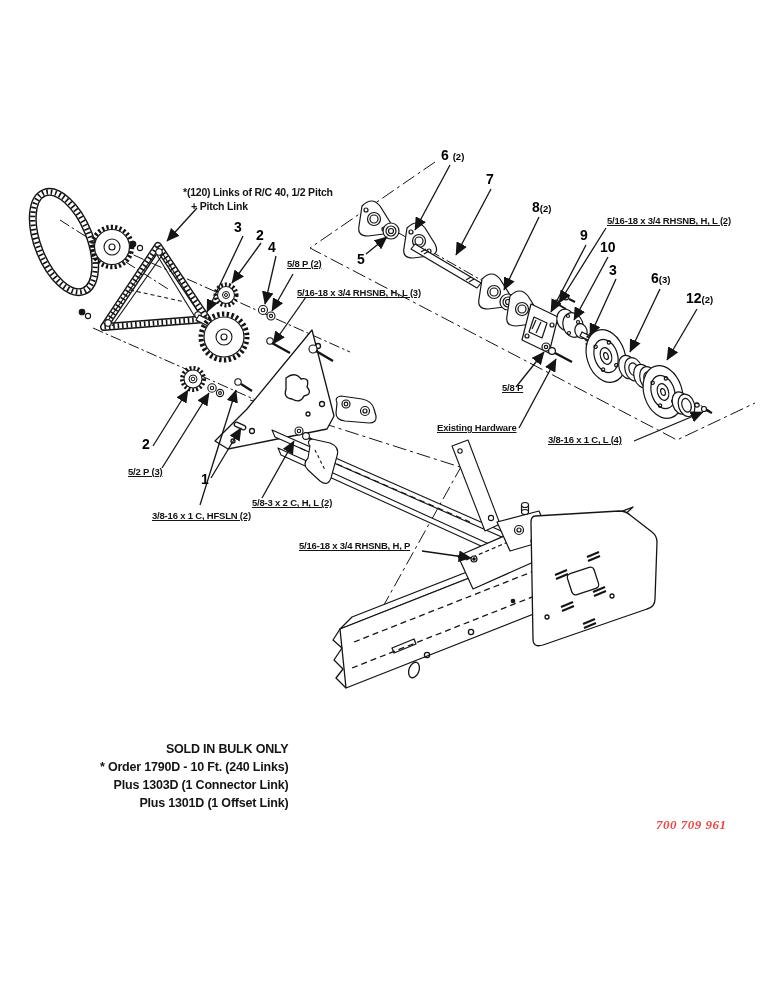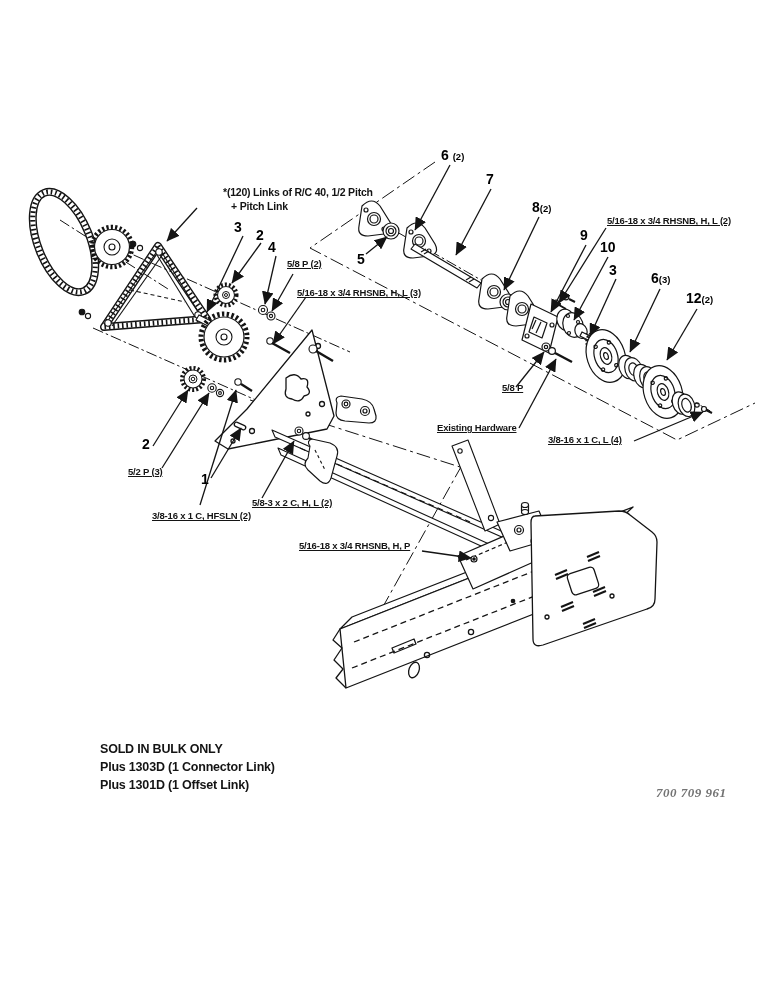--- a/index.html
+++ b/index.html
@@ -4,25 +4,25 @@
 <style>
   html,body{margin:0;padding:0;background:#e8e8e8;}
   .canvas{position:relative;width:772px;height:1000px;background:#ffffff;overflow:hidden;
           font-family:"Liberation Sans",sans-serif;color:#141414;}
   svg{position:absolute;left:0;top:0;}
   .lbl{position:absolute;font:bold 9.5px/1.25 "Liberation Sans",sans-serif;
        letter-spacing:-0.2px;color:#141414;white-space:nowrap;text-decoration:underline;}
   .num{position:absolute;font:bold 14px/1 "Liberation Sans",sans-serif;color:#000000;white-space:nowrap;}
   .num .qty{font-size:9.5px;font-weight:bold;}
   .note{position:absolute;font:bold 10.5px/1.35 "Liberation Sans",sans-serif;
-        letter-spacing:-0.2px;color:#141414;white-space:nowrap;margin-left:40px;}
+        letter-spacing:-0.2px;color:#141414;white-space:nowrap;}
   .footer{position:absolute;left:100px;top:740px;font:bold 12.5px/1.45 "Liberation Sans",sans-serif;
-          letter-spacing:-0.2px;color:#141414;}
-  .dwgnum{position:absolute;left:656px;top:786px;font:italic bold 13px/1 "Liberation Serif",serif;
-          color:#737373;letter-spacing:0.5px;}
+          letter-spacing:-0.2px;color:#141414;text-align:right;}
+  .dwgnum{position:absolute;left:656px;top:818px;font:italic bold 13px/1 "Liberation Serif",serif;
+          color:#ef4444;letter-spacing:0.5px;}
   
   .chA{stroke:#141414;stroke-width:8;fill:none;stroke-linejoin:round;}
   .chB{stroke:#ffffff;stroke-width:5.2;fill:none;stroke-linejoin:round;}
   .chC{stroke:#141414;stroke-width:5.2;fill:none;stroke-linejoin:round;stroke-dasharray:1.6 2.8;}
 </style>
 </head>
 <body>
 
 <div class="canvas">
 
@@ -366,19 +366,20 @@
 <div class="lbl" style="left:502px;top:382px">5/8 P</div>
 <div class="lbl" style="left:437px;top:422px">Existing Hardware</div>
 <div class="lbl" style="left:548px;top:434px">3/8-16 x 1 C, L (4)</div>
 <div class="lbl" style="left:128px;top:466px">5/2 P (3)</div>
 <div class="lbl" style="left:152px;top:510px">3/8-16 x 1 C, HFSLN (2)</div>
 <div class="lbl" style="left:252px;top:497px">5/8-3 x 2 C, H, L (2)</div>
 <div class="lbl" style="left:299px;top:540px">5/16-18 x 3/4 RHSNB, H, P</div>
 
 <div class="footer">
   <div>SOLD IN BULK ONLY</div>
+  <div>* Order 1790D - 10 Ft. (240 Links)</div>
   <div>Plus 1303D (1 Connector Link)</div>
   <div>Plus 1301D (1 Offset Link)</div>
 </div>
 
 <div class="dwgnum">700 709 961</div>
 
 </div>
 
 </body></html>

